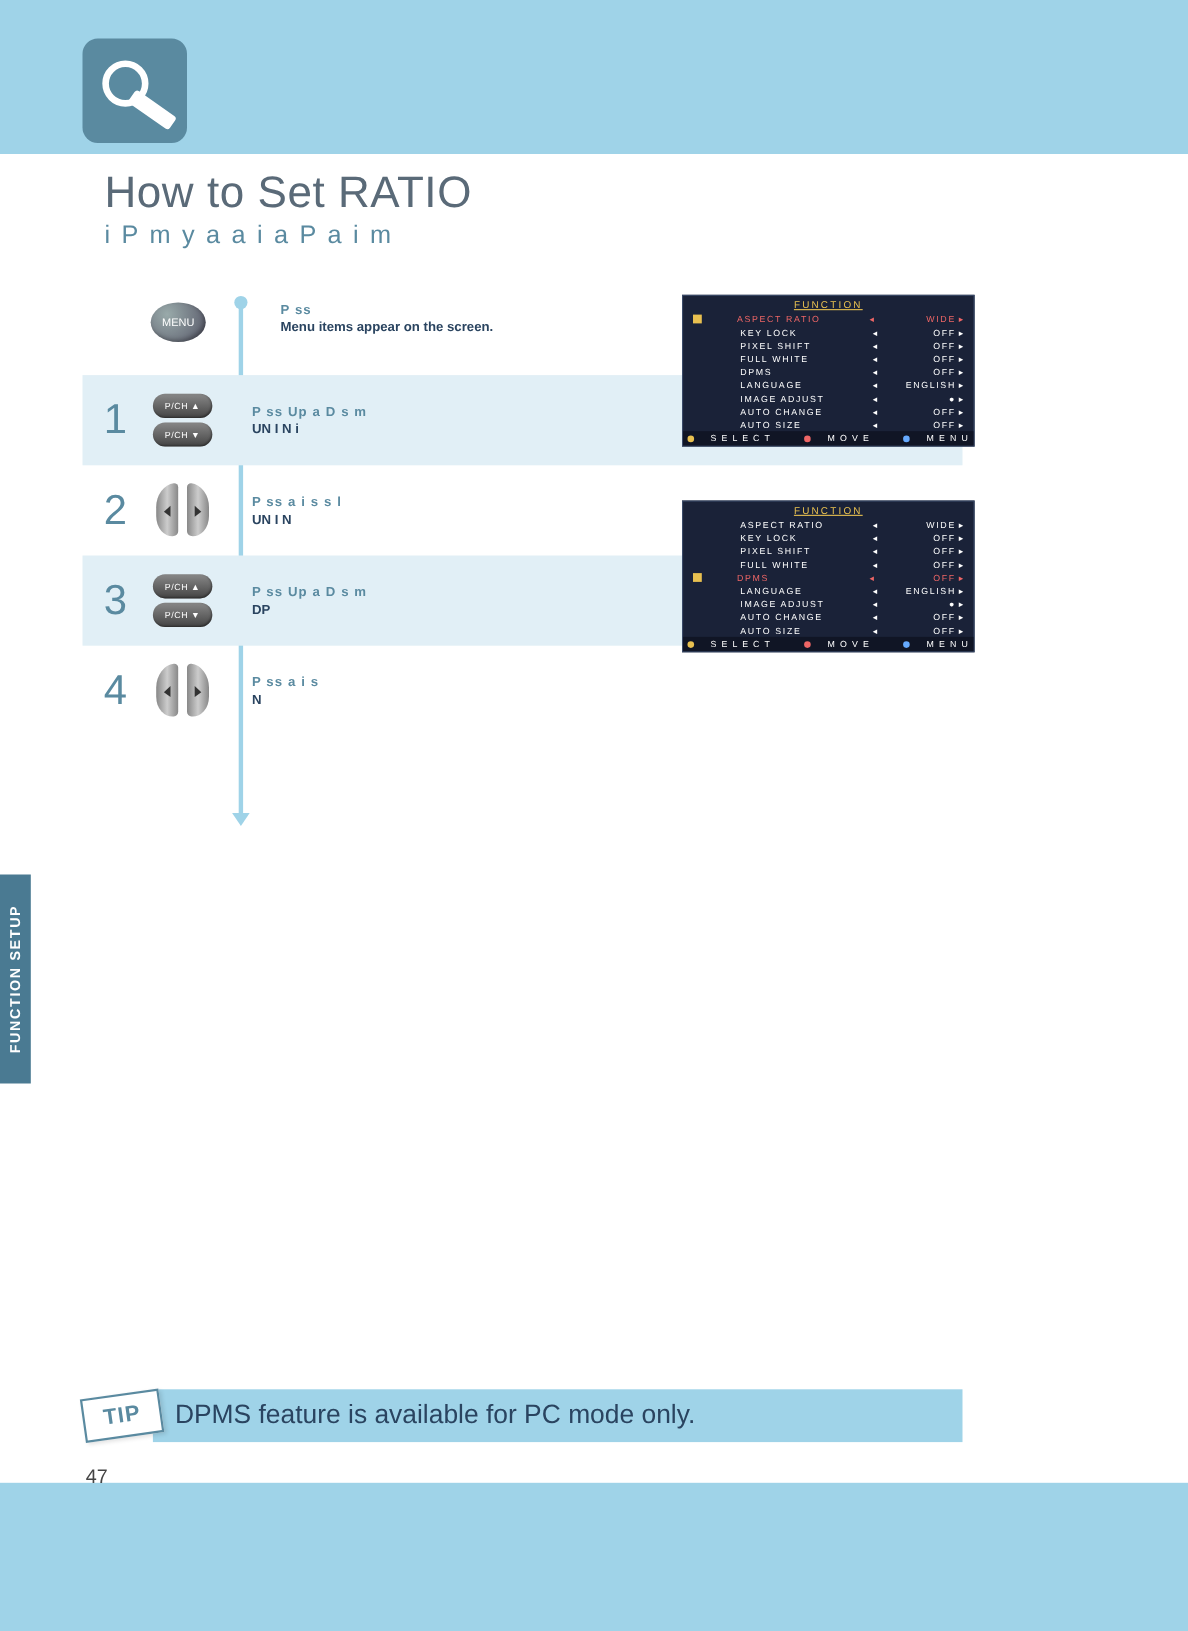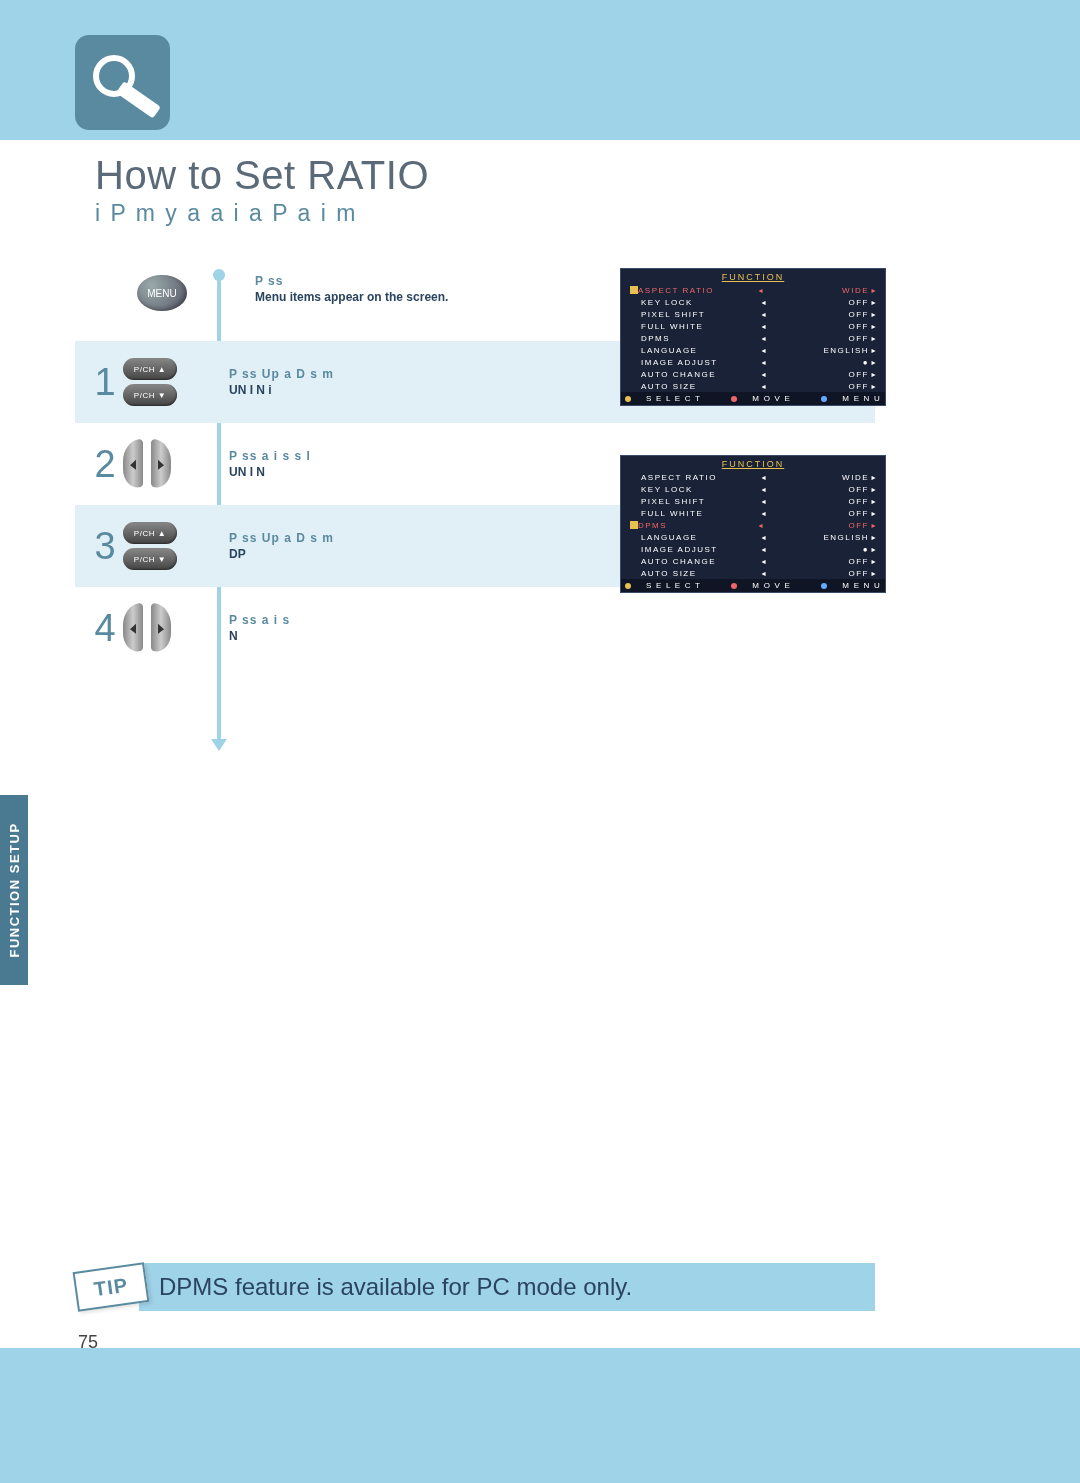--- a/index.html
+++ b/index.html
@@ -109,20 +109,21 @@
     font-size: 38px;
     color: #5a8aa0;
     font-weight: 400;
     text-align: center;
     margin-left: 12px;
   }
   .icon-col {
     width: 86px;
     display: flex;
     flex-direction: column;
+    align-items: center;
     gap: 4px;
   }
 
   
   .btn {
     font-size: 10px;
     color: #fff;
     display: flex;
     align-items: center;
     justify-content: center;
@@ -266,21 +267,21 @@
     text-decoration: underline;
   }
   .osd-row {
     display:flex;
     align-items:center;
     height: 12px;
     padding: 0 6px;
   }
   .osd-sel { width: 14px; }
   .osd-sel.filled { background:#e8c050; height:8px; width:8px; margin-left:3px; }
-  .osd-label { flex: 0 0 118px; font-size:8px; letter-spacing:1.5px; }
+  .osd-label { flex: 0 0 118px; font-size:8px; letter-spacing:1.5px;margin-left:32px; }
   .osd-arrow { width:10px; text-align:center; font-size:8px; color:#fff;}
   .osd-val { flex: 1; text-align:right; font-size:8px; letter-spacing:1.5px;}
   .osd-row.hl .osd-label, .osd-row.hl .osd-val, .osd-row.hl .osd-arrow { color:#e66; }
   .osd-foot {
     display:flex;
     background:#101525;
     font-size:8px;
     padding: 2px 4px;
     letter-spacing:1.2px;
     justify-content: space-between;
@@ -545,13 +546,13 @@
         <span>M E N U</span>
       </span>
   </div>
 </div>
 
 <div class="tip-wrap">
   <div class="tip-badge">TIP</div>
   <div class="tip-bar">DPMS feature is available for PC mode only.</div>
 </div>
 
-<div class="pagenum">75</div>
+<div class="pagenum">47</div>
 
 </body></html>

